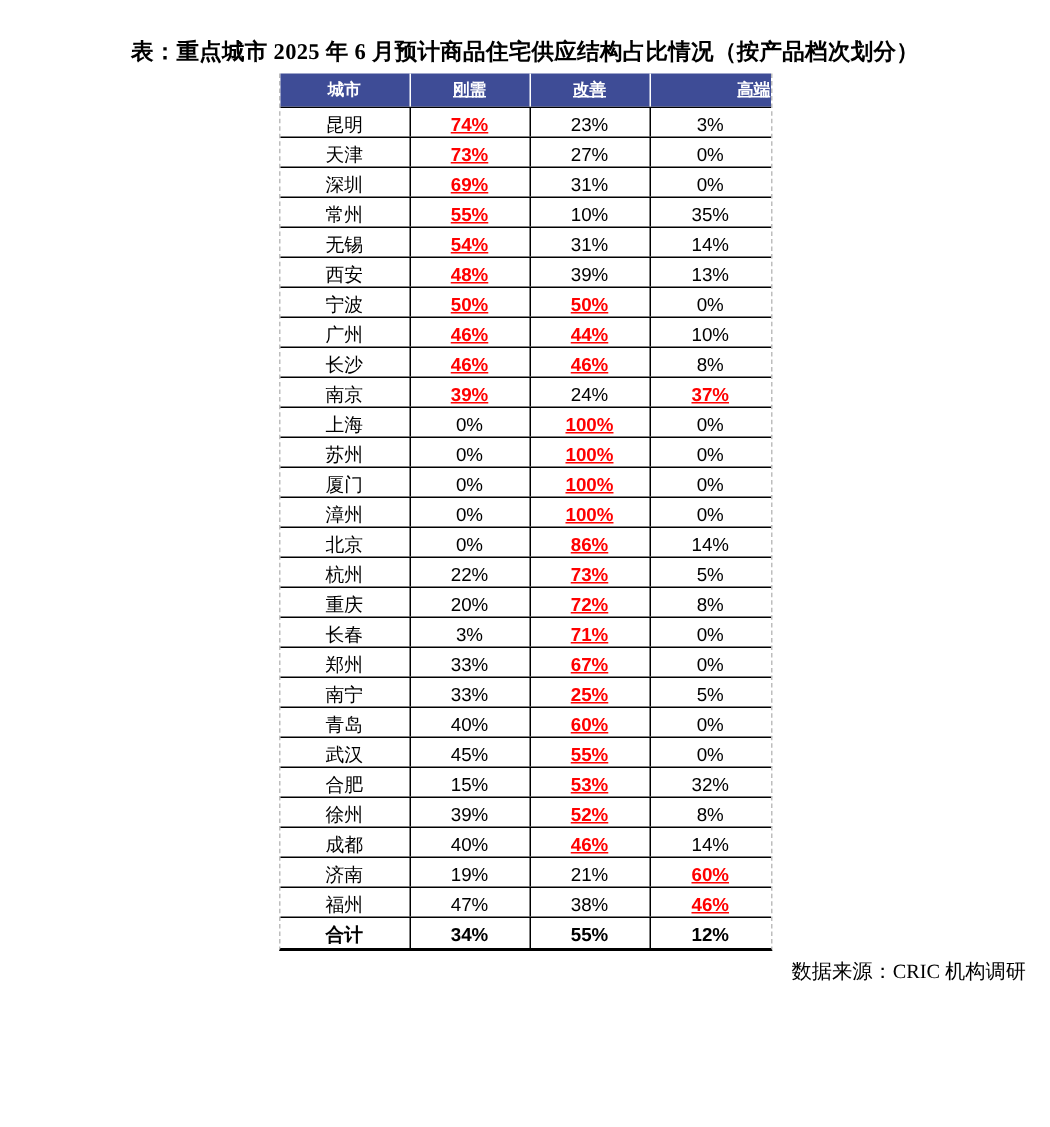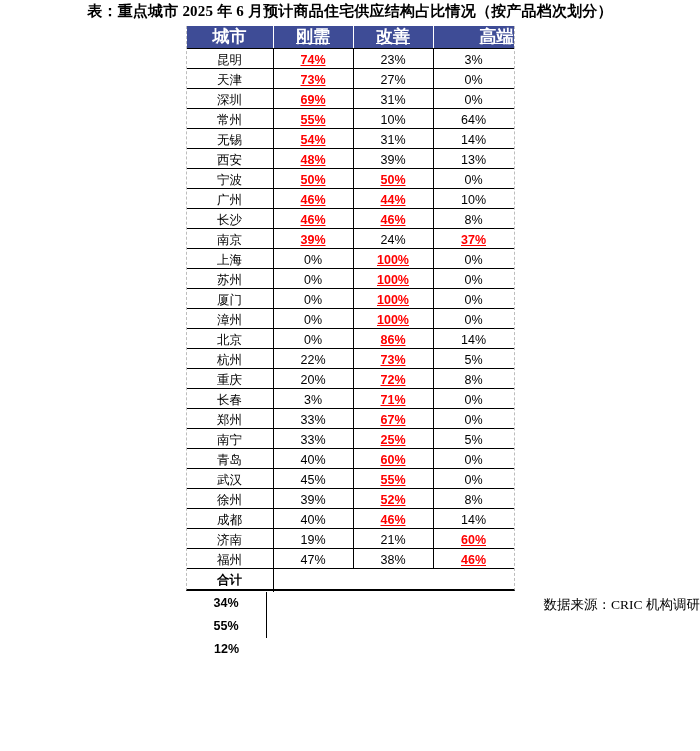--- a/index.html
+++ b/index.html
@@ -13,64 +13,64 @@
   *{box-sizing:border-box;margin:0;padding:0;}
   html,body{background:#FFFFFF;}
   body{
     width:700px;height:751px;
     font-family:"Liberation Sans","DejaVu Sans",sans-serif;
     color:var(--txt);
     overflow:hidden;
   }
   .page{width:700px;height:751px;position:relative;}
   .title{
-    padding-top:2px;
+    padding-top:25px;
     text-align:center;
     font-family:"Liberation Serif","DejaVu Serif",serif;
     font-weight:bold;
     font-size:15px;
     letter-spacing:0.2px;
   }
   .table-wrap{
     width:329px;
     margin:5px auto 0 auto;
     border-left:1px dashed var(--dash);
     border-right:1px dashed var(--dash);
     border-bottom:2px solid var(--line);
   }
   .thead{display:flex;height:22px;}
   .hcell{
     background:var(--header-bg);
     color:var(--header-text);
     font-weight:bold;
-    font-size:17px;
+    font-size:11px;
     text-align:center;
     line-height:22px;
     border-right:1px solid #FFFFFF;
   }
   .hcell:last-child{border-right:none;text-align:right;}
   .hcell.c0{width:87px;}
   .hcell.c1,.hcell.c2,.hcell.c3{width:80px;text-decoration:underline;}
   .tbody{border-top:1px solid var(--line);}
   .trow{display:flex;height:20px;border-bottom:1px solid var(--line);}
-  .trow:last-child{border-bottom:none;flex-direction:column;}
+  .trow:last-child{border-bottom:none;}
   .cell{
     font-size:12.5px;
     text-align:center;
     line-height:23px;
     border-right:1px solid var(--line);
   }
   .cell:last-child{border-right:none;}
   .cell.city{width:87px;}
   .cell.val{width:80px;}
   .cell.hl{color:var(--hl);font-weight:bold;text-decoration:underline;}
   .trow.total .cell{font-weight:bold;}
   .source{
     margin-top:5px;
-    padding-right:0;
+    padding-right:16px;
     text-align:right;
     font-family:"Liberation Serif","DejaVu Serif",serif;
     font-size:13.5px;
   }
 </style>
 </head>
 <body>
 
 <div class="page">
   <div class="title">表：重点城市 2025 年 6 月预计商品住宅供应结构占比情况（按产品档次划分）</div>
@@ -98,21 +98,21 @@
         <div class="trow">
           <div class="cell city">深圳</div>
           <div class="cell val hl">69%</div>
           <div class="cell val">31%</div>
           <div class="cell val">0%</div>
         </div>
         <div class="trow">
           <div class="cell city">常州</div>
           <div class="cell val hl">55%</div>
           <div class="cell val">10%</div>
-          <div class="cell val">64%</div>
+          <div class="cell val">35%</div>
         </div>
         <div class="trow">
           <div class="cell city">无锡</div>
           <div class="cell val hl">54%</div>
           <div class="cell val">31%</div>
           <div class="cell val">14%</div>
         </div>
         <div class="trow">
           <div class="cell city">西安</div>
           <div class="cell val hl">48%</div>
@@ -207,20 +207,26 @@
           <div class="cell city">青岛</div>
           <div class="cell val">40%</div>
           <div class="cell val hl">60%</div>
           <div class="cell val">0%</div>
         </div>
         <div class="trow">
           <div class="cell city">武汉</div>
           <div class="cell val">45%</div>
           <div class="cell val hl">55%</div>
           <div class="cell val">0%</div>
+        </div>
+        <div class="trow">
+          <div class="cell city">合肥</div>
+          <div class="cell val">15%</div>
+          <div class="cell val hl">53%</div>
+          <div class="cell val">32%</div>
         </div>
         <div class="trow">
           <div class="cell city">徐州</div>
           <div class="cell val">39%</div>
           <div class="cell val hl">52%</div>
           <div class="cell val">8%</div>
         </div>
         <div class="trow">
           <div class="cell city">成都</div>
           <div class="cell val">40%</div>

